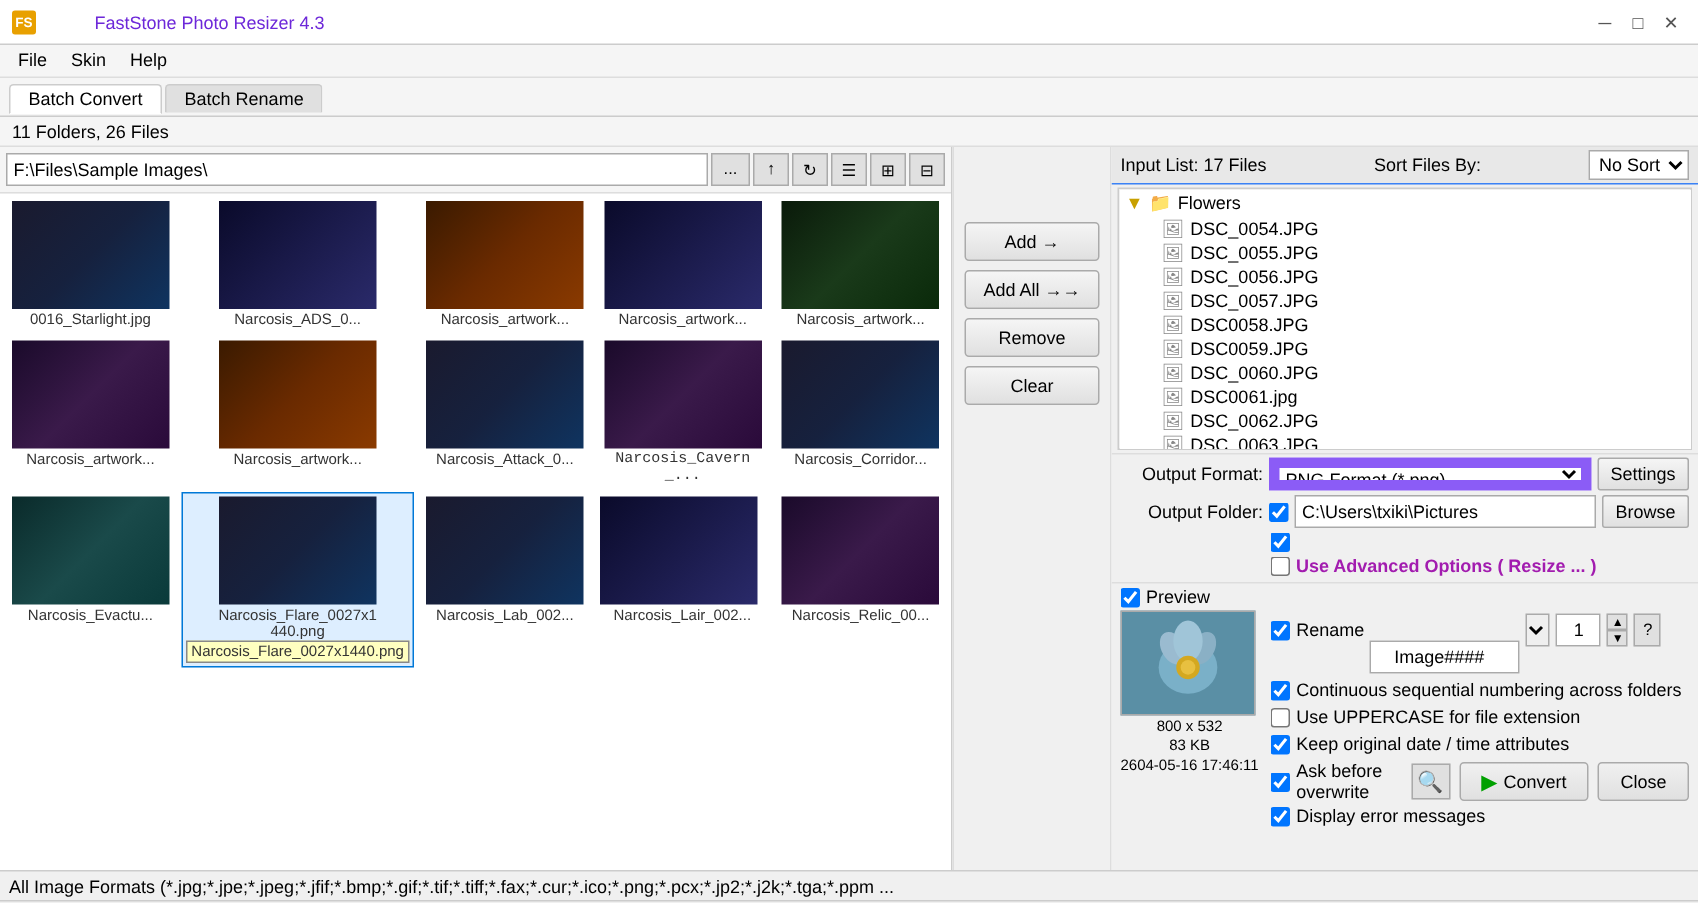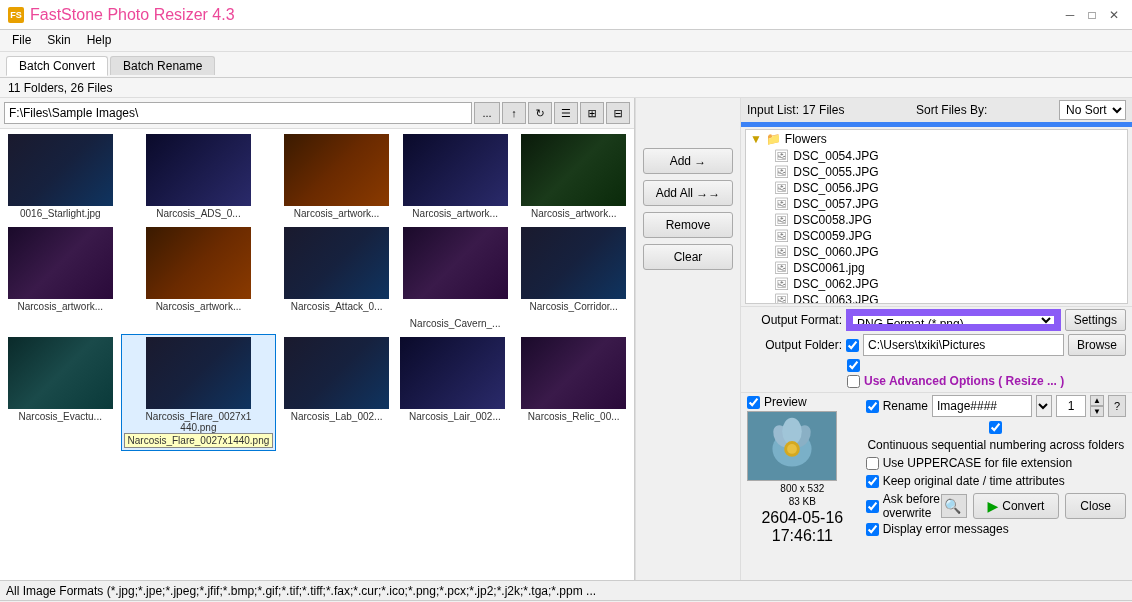--- a/index.html
+++ b/index.html
@@ -2,21 +2,21 @@
 <html><head>
   <meta charset="utf-8">
   <style>
     * { box-sizing: border-box; margin: 0; padding: 0; font-family: 'Segoe UI', Tahoma, sans-serif; font-size: 12px; }
     body { background: #f0f0f0; width: 1132px; height: 602px; overflow: hidden; }
 
     
     .titlebar { background: #fff; border-bottom: 1px solid #ccc; display: flex; align-items: center; justify-content: space-between; padding: 4px 8px; height: 30px; }
     .titlebar-left { display: flex; align-items: center; gap: 6px; }
     .titlebar-logo { width: 16px; height: 16px; background: #e8a000; border-radius: 2px; display: flex; align-items: center; justify-content: center; font-size: 9px; color: white; font-weight: bold; }
-    .titlebar-title { font-size: 16px; color: #ec4899; }
+    .titlebar-title { font-size: 12px; color: #6d28d9; margin-left: 33px; }
     .titlebar-controls { display: flex; gap: 2px; }
     .titlebar-btn { width: 20px; height: 20px; background: transparent; border: none; cursor: pointer; display: flex; align-items: center; justify-content: center; font-size: 12px; color: #555; }
 
     
     .menubar { background: #f5f5f5; border-bottom: 1px solid #ddd; display: flex; padding: 2px 4px; height: 22px; align-items: flex-start; }
     .menu-item { padding: 1px 8px; cursor: pointer; border-radius: 2px; }
 
     
     .tabbar { background: #f5f5f5; border-bottom: 1px solid #ccc; display: flex; padding: 2px 6px; height: 26px; align-items: flex-end; gap: 2px; }
     .tab { padding: 2px 12px; border: 1px solid #ccc; border-bottom: none; background: #e0e0e0; cursor: pointer; border-radius: 3px 3px 0 0; font-size: 12px; }
@@ -137,21 +137,21 @@
           <div style="display: flex; flex-direction: column; align-items: center; cursor: pointer; padding: 2px; border: 1px solid transparent; background: transparent;">
             <div style="width: 105px; height: 72px; background: linear-gradient(135deg, rgb(26, 26, 46), rgb(22, 33, 62), rgb(15, 52, 96)); display: flex; align-items: center; justify-content: center;">
               <svg width="105" height="72" style="opacity: 0.7;"></svg>
             </div>
             <div style="font-size: 10px; text-align: center; margin-top: 2px; word-break: break-all; max-width: 110px; color: rgb(51, 51, 51);">Narcosis_Attack_0...</div>
           </div>
           <div style="display: flex; flex-direction: column; align-items: center; cursor: pointer; padding: 2px; border: 1px solid transparent; background: transparent;">
             <div style="width: 105px; height: 72px; background: linear-gradient(135deg, rgb(26, 10, 42), rgb(58, 26, 74), rgb(42, 10, 58)); display: flex; align-items: center; justify-content: center;">
               <svg width="105" height="72" style="opacity: 0.7;"></svg>
             </div>
-            <div style="font-size: 10px; text-align: center; margin-top: 19px; word-break: break-all; max-width: 110px; color: rgb(51, 51, 51);">Narcosis_Cavern_...</div>
+            <div style="font-size: 10px; text-align: center; margin-top: 2px; word-break: break-all; max-width: 110px; color: rgb(51, 51, 51); font-family: Liberation Mono, monospace;">Narcosis_Cavern_...</div>
           </div>
           <div style="display: flex; flex-direction: column; align-items: center; cursor: pointer; padding: 2px; border: 1px solid transparent; background: transparent;">
             <div style="width: 105px; height: 72px; background: linear-gradient(135deg, rgb(26, 26, 46), rgb(22, 33, 62), rgb(15, 52, 96)); display: flex; align-items: center; justify-content: center;">
               <svg width="105" height="72" style="opacity: 0.7;"></svg>
             </div>
             <div style="font-size: 10px; text-align: center; margin-top: 2px; word-break: break-all; max-width: 110px; color: rgb(51, 51, 51);">Narcosis_Corridor...</div>
           </div>
           <div style="display: flex; flex-direction: column; align-items: center; cursor: pointer; padding: 2px; border: 1px solid transparent; background: transparent;">
             <div style="width: 105px; height: 72px; background: linear-gradient(135deg, rgb(10, 42, 42), rgb(26, 74, 74), rgb(10, 58, 58)); display: flex; align-items: center; justify-content: center;">
               <svg width="105" height="72" style="opacity: 0.7;"></svg>
@@ -198,21 +198,21 @@
     <button class="action-btn">
       <span>Remove</span>
     </button>
     <button class="action-btn">
       <span>Clear</span>
     </button>
   </div>
 
   <div style="flex:1; display:flex; flex-direction:column; background:#f0f0f0; overflow:hidden;">
 
-    <div style="display:flex; align-items:center; justify-content:space-between; padding:2px 6px; background:#e8e8e8; border-bottom:5px solid #3b82f6;">
+    <div style="display:flex; align-items:center; justify-content:space-between; padding:2px 6px; background:#e8e8e8; border-bottom:1px solid #3b82f6;">
       <span>
         <span>Input List:</span>&nbsp;<span>17 Files</span>
       </span>
       <span>Sort Files By:</span>
       <select class="sort-select"><option>No Sort</option><option>Name</option><option>Date</option><option>Size</option></select>
     </div>
 
     <div style="flex:0 0 175px; background:white; border:1px solid #ccc; margin:2px 4px; overflow-y:auto;" id="tree-container">
     <div style="padding: 2px 4px; display: flex; align-items: center; gap: 4px; cursor: pointer;">
           <span style="color:#c8a000;">▼</span>
@@ -299,41 +299,41 @@
             <ellipse cx="45" cy="38" rx="20" ry="18" fill="#7ab0c8"></ellipse>
             <ellipse cx="35" cy="25" rx="8" ry="12" fill="#9abbd0" transform="rotate(-30 35 25)"></ellipse>
             <ellipse cx="55" cy="25" rx="8" ry="12" fill="#8ab0c5" transform="rotate(30 55 25)"></ellipse>
             <ellipse cx="45" cy="20" rx="10" ry="14" fill="#a0c5d8"></ellipse>
             <circle cx="45" cy="38" r="8" fill="#d4a820"></circle>
             <circle cx="45" cy="38" r="5" fill="#e8c040"></circle>
           </svg>
         </div>
         <div style="font-size:10px; text-align:center;">800 x 532</div>
         <div style="font-size:10px; text-align:center;">83 KB</div>
-        <div style="font-size:16px; text-align:center;">2604-05-16 17:46:11</div>
+        <div style="font-size:10px; text-align:center;">2604-05-16 17:46:11</div>
       </div>
 
       <div style="flex:1; display:flex; flex-direction:column; gap:2px;">
 
         <div style="display:flex; align-items:center; gap:4px; margin-bottom:2px;">
           <input type="checkbox" checked="" style="">
           <label>Rename</label>
-          <input type="text" style="width: 100px; height: 22px; border: 1px solid rgb(170, 170, 170); padding: 0px 4px; font-size: 12px;" value="Image####">
+          <input type="text" style="width: 100px; height: 22px; border: 1px solid rgb(170, 170, 170); padding: 0px 15px; font-size: 12px; margin-top: 36px;" value="Image####">
           <select style="height:22px; border:1px solid #aaa; font-size:12px; width:16px; padding:0;">
             <option>▼</option>
           </select>
           <input type="text" style="width: 30px; height: 22px; border: 1px solid rgb(170, 170, 170); padding: 0px 4px; font-size: 12px; text-align: center;" value="1">
           <div style="display:flex; flex-direction:column;">
             <button style="width:14px; height:11px; background:#e0e0e0; border:1px solid #aaa; cursor:pointer; font-size:8px; line-height:1; display:flex; align-items:center; justify-content:center;">▲</button>
             <button style="width:14px; height:11px; background:#e0e0e0; border:1px solid #aaa; cursor:pointer; font-size:8px; line-height:1; display:flex; align-items:center; justify-content:center;">▼</button>
           </div>
           <button style="width:18px; height:22px; background:#e0e0e0; border:1px solid #aaa; cursor:pointer; font-size:11px;">?</button>
         </div>
 
-        <div style="display:flex; align-items:center; gap:4px; margin-bottom:2px;flex-direction:column;">
+        <div style="display:flex; align-items:center; gap:4px; margin-bottom:2px;">
           <input type="checkbox" checked="" style="">
           <label>Continuous sequential numbering across folders</label>
         </div>
 
         <div style="display:flex; align-items:center; gap:4px; margin-bottom:2px;">
           <input type="checkbox" style="">
           <label>Use UPPERCASE for file extension</label>
         </div>
 
         <div style="display:flex; align-items:center; gap:4px; margin-bottom:2px;">

